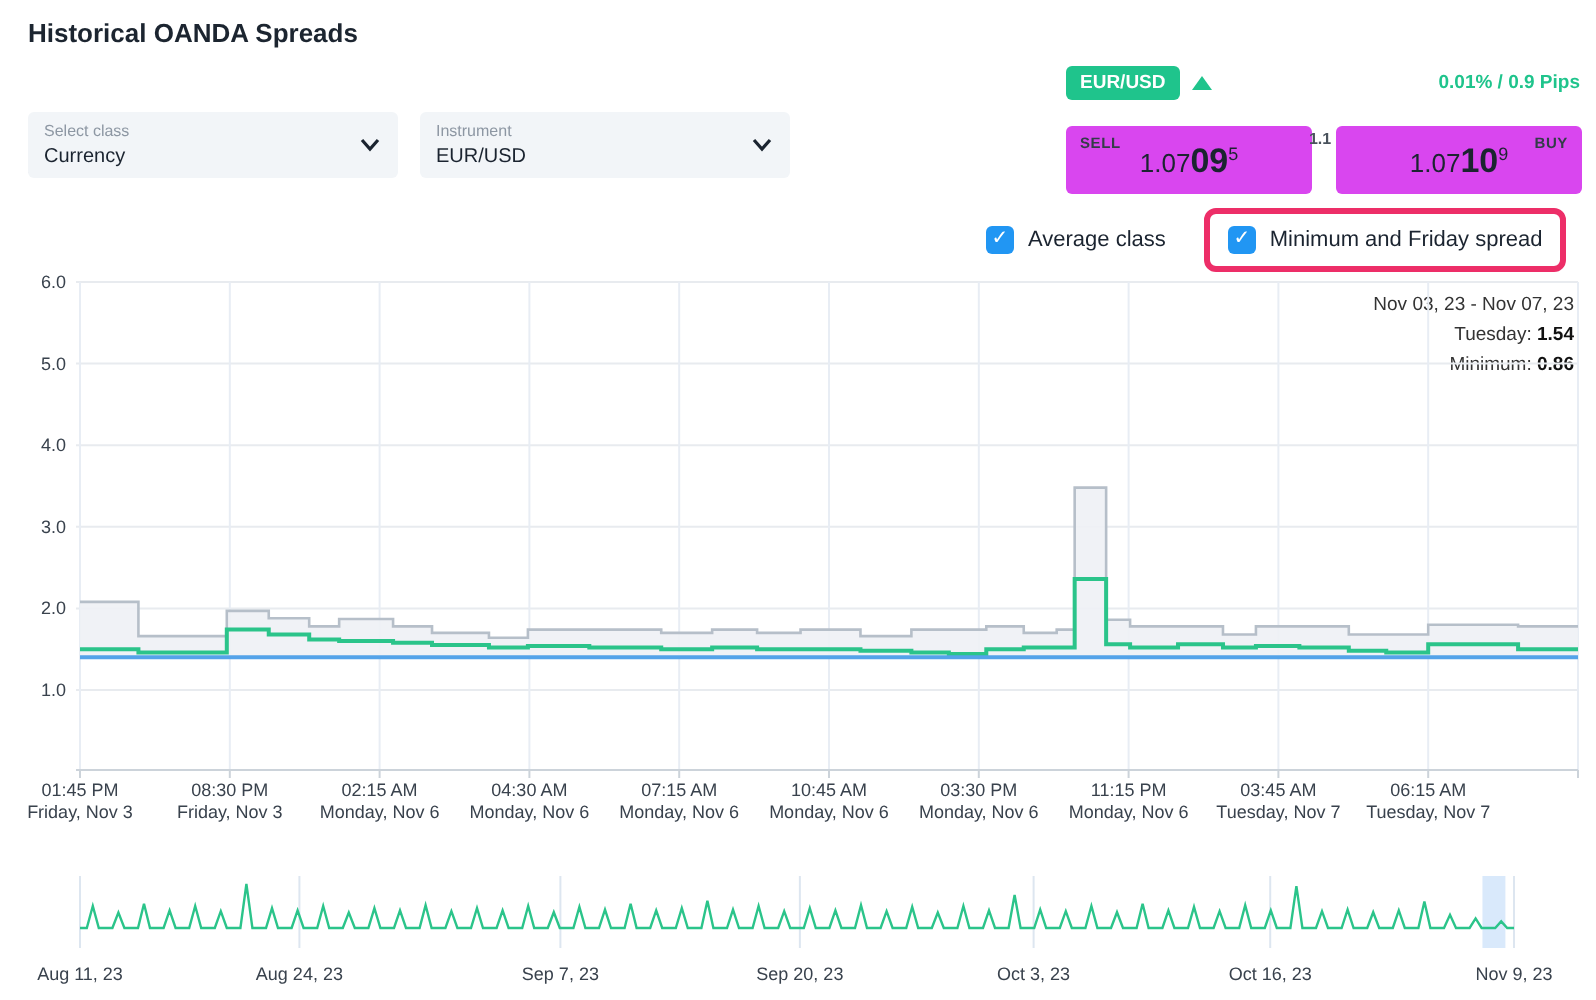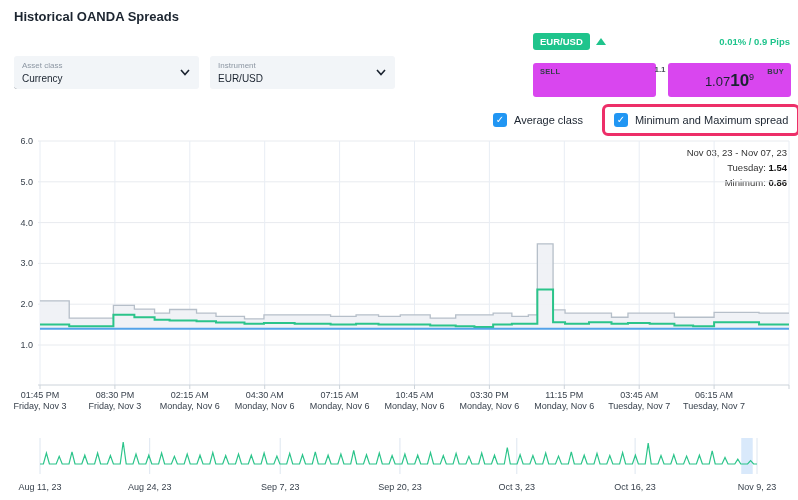--- a/index.html
+++ b/index.html
@@ -42,55 +42,56 @@
 </style>
 </head>
 <body>
 
 <div id="app">
 
   <div class="abs" id="page-title">Historical OANDA Spreads</div>
   <div class="abs" id="section-label">Select instrument</div>
 
   <div class="abs select" id="select-asset">
-    <span class="slabel">Asset class</span>
+    <span class="slabel">Select class</span>
     <span class="svalue">Currency</span>
     <svg class="chev" width="10" height="7" viewBox="0 0 10 7">
         <polyline points="1,1 5,5.5 9,1" fill="none" stroke="#1b2430" stroke-width="1.6"></polyline>
       </svg>
   </div>
   <div class="abs select" id="select-instrument">
     <span class="slabel">Instrument</span>
     <span class="svalue">EUR/USD</span>
     <svg class="chev" width="10" height="7" viewBox="0 0 10 7">
         <polyline points="1,1 5,5.5 9,1" fill="none" stroke="#1b2430" stroke-width="1.6"></polyline>
       </svg>
   </div>
 
   <div class="abs" id="pair-badge" style="background: rgb(31, 196, 140);">EUR/USD</div>
   <div class="abs" id="trend-up" style="border-bottom: 7px solid rgb(31, 196, 140);"></div>
   <div class="abs" id="spread-info" style="color: rgb(31, 196, 140);">0.01% / 0.9 Pips</div>
 
   <div class="abs quote-box" id="sell-box">
     <span class="qlabel">SELL</span>
+    <span class="price"><span>1.07</span><span class="big">09</span><span class="sup">5</span></span>
   </div>
   <div class="abs" id="spread-val">1.1</div>
   <div class="abs quote-box" id="buy-box">
     <span class="qlabel">BUY</span>
     <span class="price"><span>1.07</span><span class="big">10</span><span class="sup">9</span></span>
   </div>
 
   <div class="abs" id="toggles">
       <div class="toggle">
         <span class="cbox" style="background: rgb(33, 150, 243);">✓</span>
         <span class="tlabel">Average class</span>
       </div>
       <div class="toggle hl">
         <span class="cbox" style="background: rgb(33, 150, 243);">✓</span>
-        <span class="tlabel">Minimum and Maximum spread</span>
+        <span class="tlabel">Minimum and Friday spread</span>
       </div>
     </div>
 
   <div class="abs" id="chart-summary">
     <div>Nov 03, 23 - Nov 07, 23</div>
     <div><span>Tuesday:</span> <b>1.54</b></div>
     <div><span>Minimum:</span> <b>0.86</b></div>
   </div>
 
   <svg class="abs" id="main-chart-svg" width="798" height="290">

